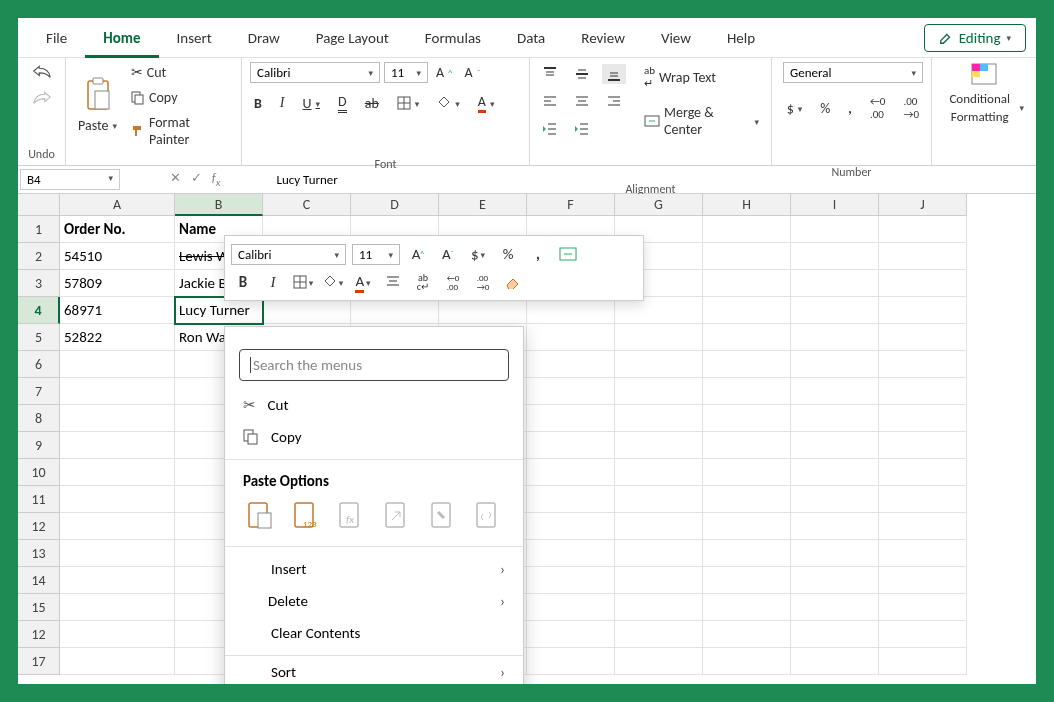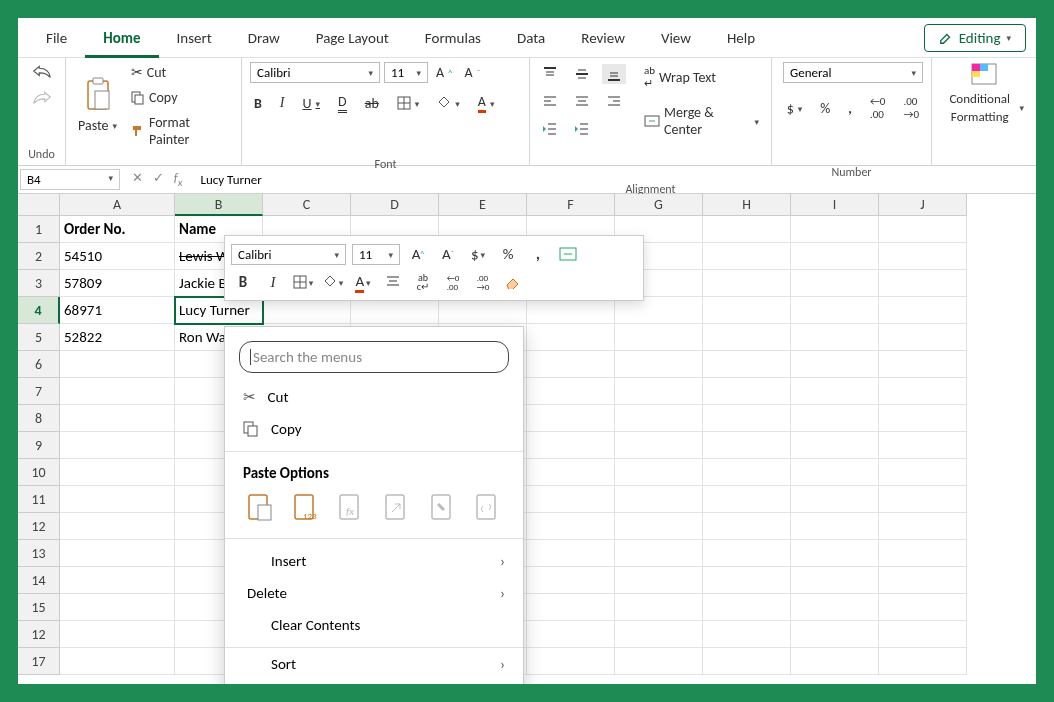--- a/index.html
+++ b/index.html
@@ -17,21 +17,21 @@
   .group { border-right: 1px solid #d8d8d8; display: flex; flex-direction: column; padding: 4px 8px 0 8px; }
   .group-body { flex: 1; display: flex; align-items: center; gap: 6px; }
   .group-label { text-align: center; font-size: 12px; color: #555; padding: 2px 0 4px 0; margin-top: 40px; }
   .vstack { display: flex; flex-direction: column; gap: 2px; }
   .hstack { display: flex; align-items: center; gap: 4px; }
   .rbtn { padding: 2px 4px; font-size: 14px; color: #333; display: flex; align-items: center; gap: 4px; cursor: pointer; }
   .sel { border: 1px solid #bbb; font-size: 13px; padding: 2px 6px; background: #fff; display: flex; align-items: center; justify-content: space-between; }
   .caret { font-size: 9px; color: #555; }
 
   
-  .fbar { display: flex; align-items: center; height: 28px; border-bottom: 1px solid #d0d0d0; font-size: 13px; }
+  .fbar { display: flex; align-items: center; height: 28px; border-bottom: 1px solid #d0d0d0; font-size: 13px; gap: 38px; }
   .name-box { width: 100px; border: 1px solid #ccc; padding: 2px 6px; margin: 2px 0 2px 2px; display: flex; justify-content: space-between; }
   .fbtns { display: flex; gap: 10px; padding: 0 12px; color: #888; }
   .formula { padding-left: 6px; }
 
   
   .grid { position: relative; }
   .corner { position: absolute; left: 0; top: 0; width: 42px; height: 22px; border-right: 1px solid #ccc; border-bottom: 1px solid #ccc; background: #f1f1f1; }
   .colhdrs { position: absolute; left: 42px; top: 0; height: 22px; display: flex; }
   .colhdr { width: 88px; height: 22px; border-right: 1px solid #ccc; border-bottom: 1px solid #ccc; background: #f1f1f1; text-align: center; font-size: 14px; line-height: 22px; color: #444; }
   .colhdr.wide { width: 115px; }
@@ -49,21 +49,21 @@
 
   
   .mini { position: absolute; left: 206px; top: 217px; width: 420px; background: #fff; border: 1px solid #ccc; box-shadow: 0 4px 12px rgba(0,0,0,0.15); padding: 4px; z-index: 10; }
   .mini-row { display: flex; align-items: center; gap: 6px; padding: 2px; }
   .mini .sel.font { width: 115px; }
   .mini .sel.size { width: 48px; }
   .mbtn { width: 24px; height: 24px; display: flex; align-items: center; justify-content: center; cursor: pointer; font-size: 15px; color: #333; position: relative; }
 
   
   .ctx { position: absolute; left: 206px; top: 308px; width: 300px; background: #fff; border: 1px solid #ccc; box-shadow: 0 6px 18px rgba(0,0,0,0.2); padding: 10px 0; z-index: 10; }
-  .ctx-search { margin: 4px 14px 8px 14px; border: 1.5px solid #444; border-radius: 13px; padding: 6px 10px; font-size: 15px; color: #888; display: flex; align-items: center; }
+  .ctx-search { margin: 12px 14px 8px 14px; border: 1.5px solid #444; border-radius: 4px; padding: 6px 10px; font-size: 15px; color: #888; display: flex; align-items: center; }
   .ctx-search .cur { border-left: 1px solid #444; height: 16px; margin-right: 2px; }
   .ctx-item { display: flex; align-items: center; padding: 7px 18px; font-size: 15px; cursor: pointer; gap: 12px; }
   .ctx-item .arr { margin-left: auto; color: #555; }
   .ctx-sep { border-top: 1px solid #e0e0e0; margin: 6px 0; }
   .ctx-head { padding: 6px 18px 4px 18px; font-size: 15px; font-weight: 600; }
   .paste-opts { display: flex; gap: 12px; padding: 4px 18px 8px 18px; }
   .popt { width: 34px; height: 34px; display: flex; align-items: center; justify-content: center; cursor: pointer; }
 
   
   svg { display: block; }
@@ -696,21 +696,21 @@
             <rect x="2" y="3" width="18" height="24" rx="2" fill="none" stroke="#bbb" stroke-width="1.5"></rect>
             <path d="M8 20c-2-2-2-4 0-6m6-2c2 2 2 4 0 6" fill="none" stroke="#bbb"></path>
           </svg>
         </div>
     </div>
     <div class="ctx-sep"></div>
     <div class="ctx-item" style="padding-left:46px">
       <span>Insert</span>
         <span class="arr">›</span>
     </div>
-    <div class="ctx-item" style="padding-left:22px">
+    <div class="ctx-item" style="padding-left:43px">
       <span>Delete</span>
         <span class="arr">›</span>
     </div>
     <div class="ctx-item" style="padding-left:46px">
       <span>Clear Contents</span>
     </div>
     <div class="ctx-sep" style="margin-bottom:0"></div>
     <div class="ctx-item" style="padding-left:46px">
       <span>Sort</span>
         <span class="arr">›</span>

